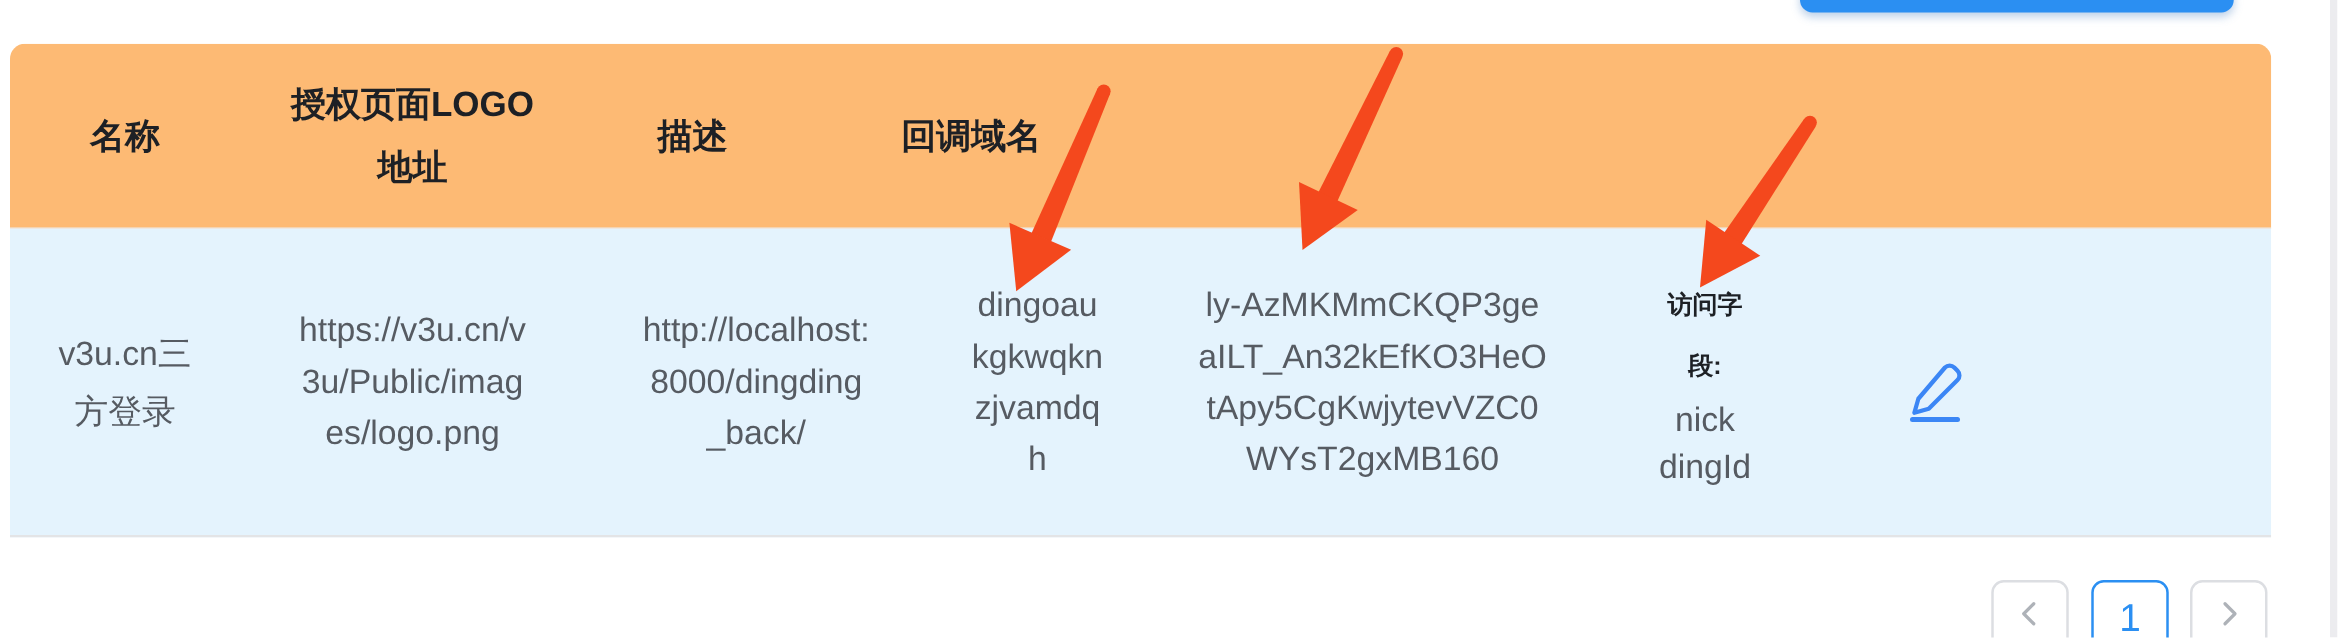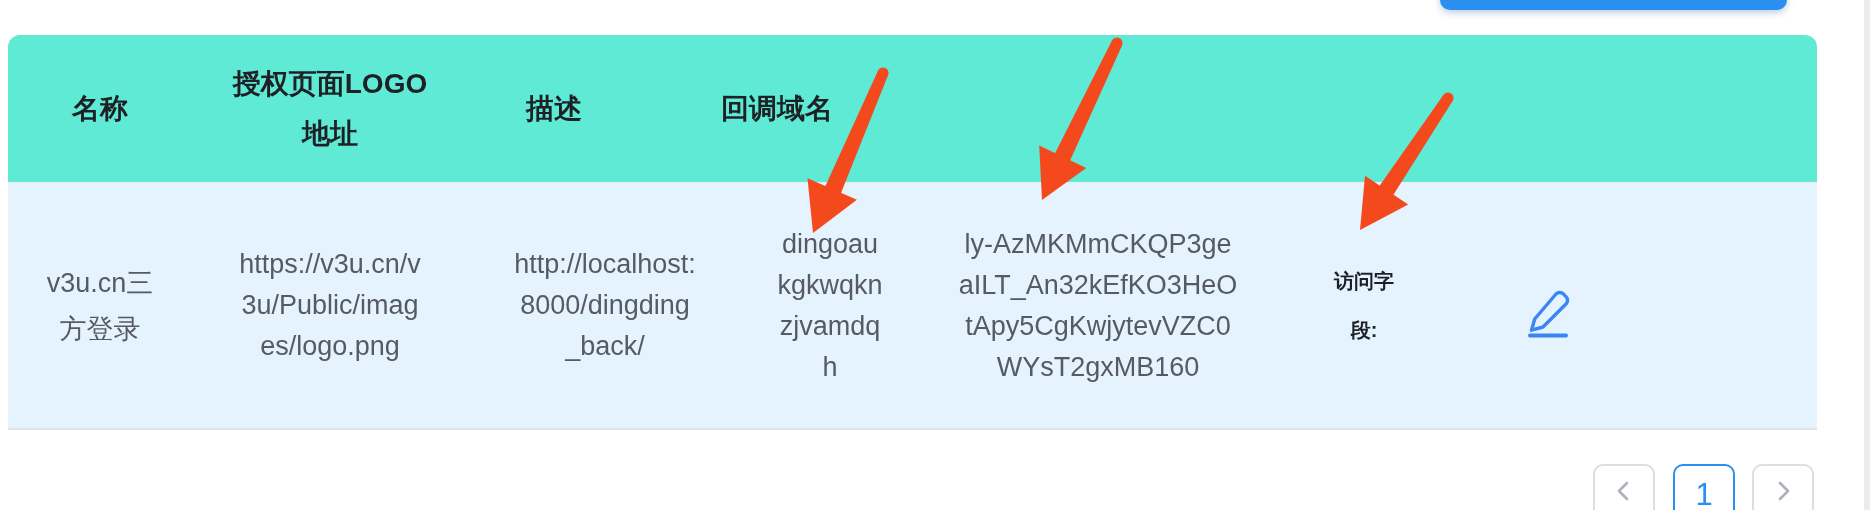--- a/index.html
+++ b/index.html
@@ -18,21 +18,21 @@
   .scroll-strip{
     position:absolute;right:0;top:0;width:6px;height:510px;
     background:#ececef;
   }
   
   .table{
     position:absolute;left:8px;top:35px;width:1809px;
     border-radius:12px 12px 0 0;overflow:hidden;
   }
   .thead{
-    display:flex;height:148px;background:#5eead4;
+    display:flex;height:148px;background:#fdba74;
     border-bottom:1px solid #ebedf0;box-sizing:border-box;
   }
   .th{
     display:flex;align-items:center;justify-content:center;text-align:center;
     font-size:28px;font-weight:700;color:#1d2025;line-height:50px;
     white-space:pre-line;box-sizing:border-box;
   }
   .trow{
     display:flex;height:247px;background:#e4f3fd;
     border-bottom:2px solid #e3e4e6;box-sizing:border-box;
@@ -92,20 +92,22 @@
 kgkwqkn
 zjvamdq
 h</div>
     <div class="td c6">ly-AzMKMmCKQP3ge
 aILT_An32kEfKO3HeO
 tApy5CgKwjytevVZC0
 WYsT2gxMB160</div>
     <div class="td c7 perm">
       <span class="perm-label">访问字
 段:</span>
+      <span class="perm-values">nick
+dingId</span>
     </div>
     <div class="td c8">
       <button class="edit-btn">
         <span>
           <svg width="52" height="56" viewBox="0 0 52 56" fill="none">
             <path d="M34 10 a5.2 5.2 0 0 1 7.4 0 l2.6 2.6 a5.2 5.2 0 0 1 0 7.4 L21 43 l-11.5 3.2 L12.7 35 Z" stroke="#3b86f5" stroke-width="3.4" stroke-linejoin="round" stroke-linecap="round"></path>
             <path d="M8 51.5 H44" stroke="#3b86f5" stroke-width="4" stroke-linecap="round"></path>
           </svg>
         </span>
       </button>

